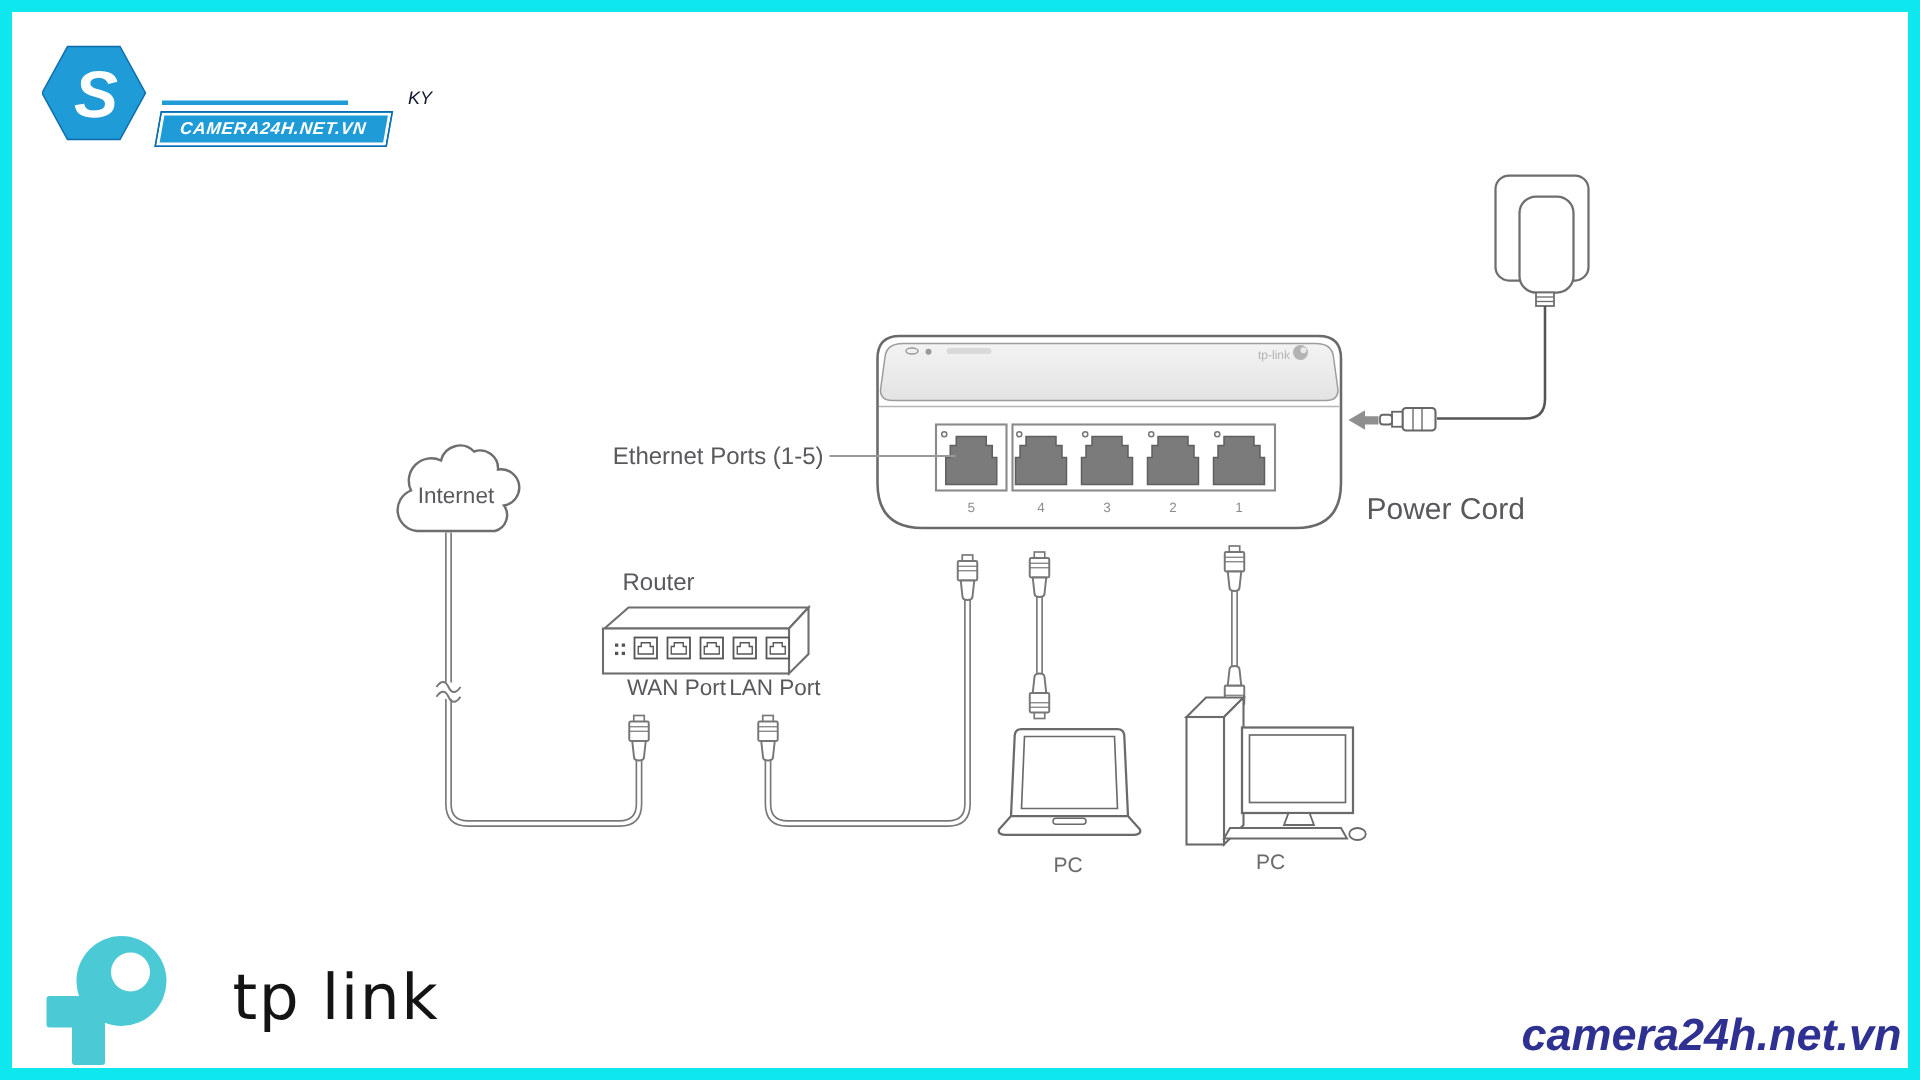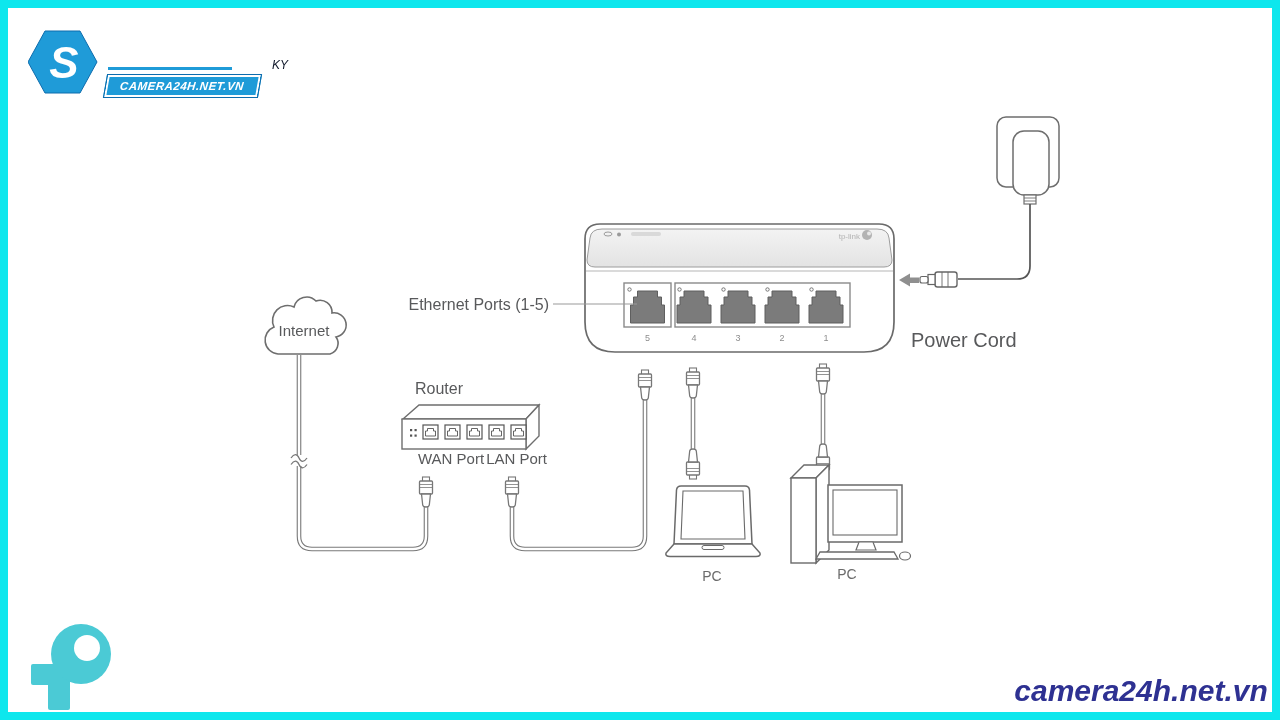--- a/index.html
+++ b/index.html
@@ -211,15 +211,16 @@
   <div class="lbl" style="left:903px;top:290px;width:100px;text-align:center;font-size:20px;margin-top:31px;">Power Cord</div>
   <div class="lbl" style="left:684px;top:560px;width:40px;text-align:center;font-size:14px;color:#6b6b6b;">PC</div>
   <div class="lbl" style="left:819px;top:558px;width:40px;text-align:center;font-size:14px;color:#6b6b6b;">PC</div>
 
   <svg class="abs" style="left:20px;top:612px;" width="120" height="95" viewBox="0 0 120 95">
     <rect x="3" y="44" width="38" height="21" rx="2" fill="#4BCAD5"></rect>
     <rect x="20" y="44" width="22" height="46" rx="2" fill="#4BCAD5"></rect>
     <circle cx="53" cy="34" r="30" fill="#4BCAD5"></circle>
     <circle cx="59" cy="28" r="13" fill="#ffffff"></circle>
   </svg>
+  <div class="tp-word">tp link</div>
   <div class="site">camera24h.net.vn</div>
 
 </div>
 
 </body></html>

